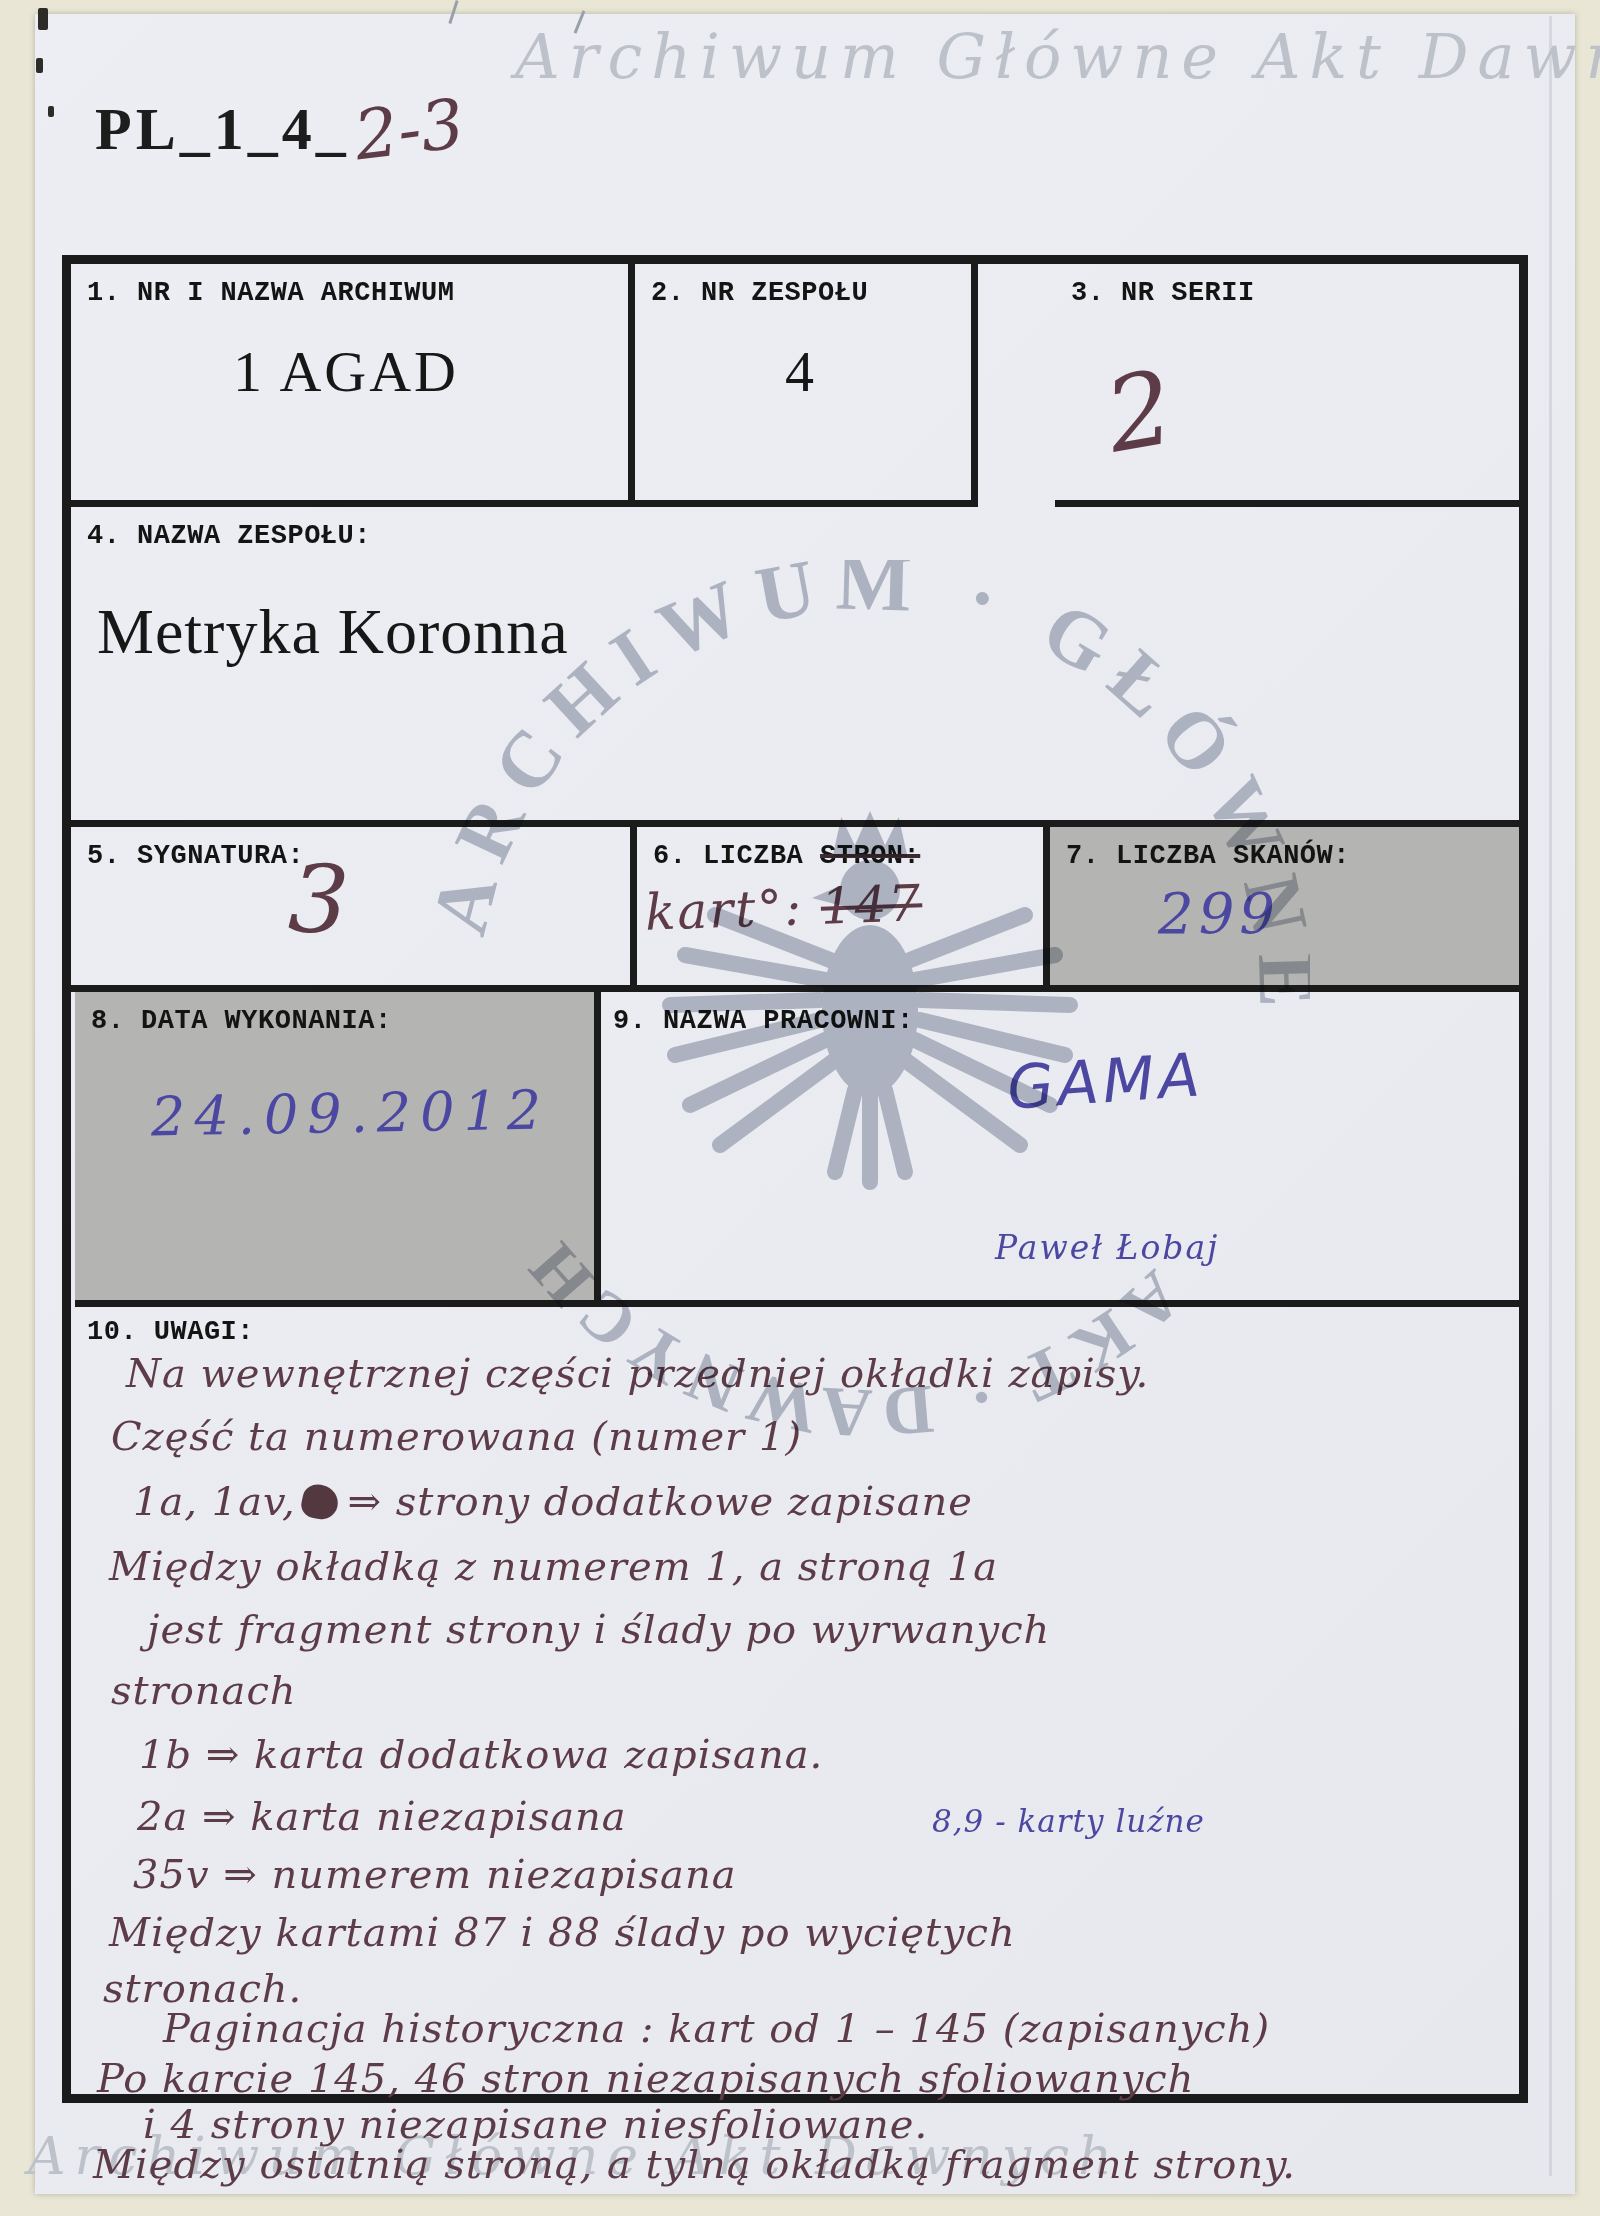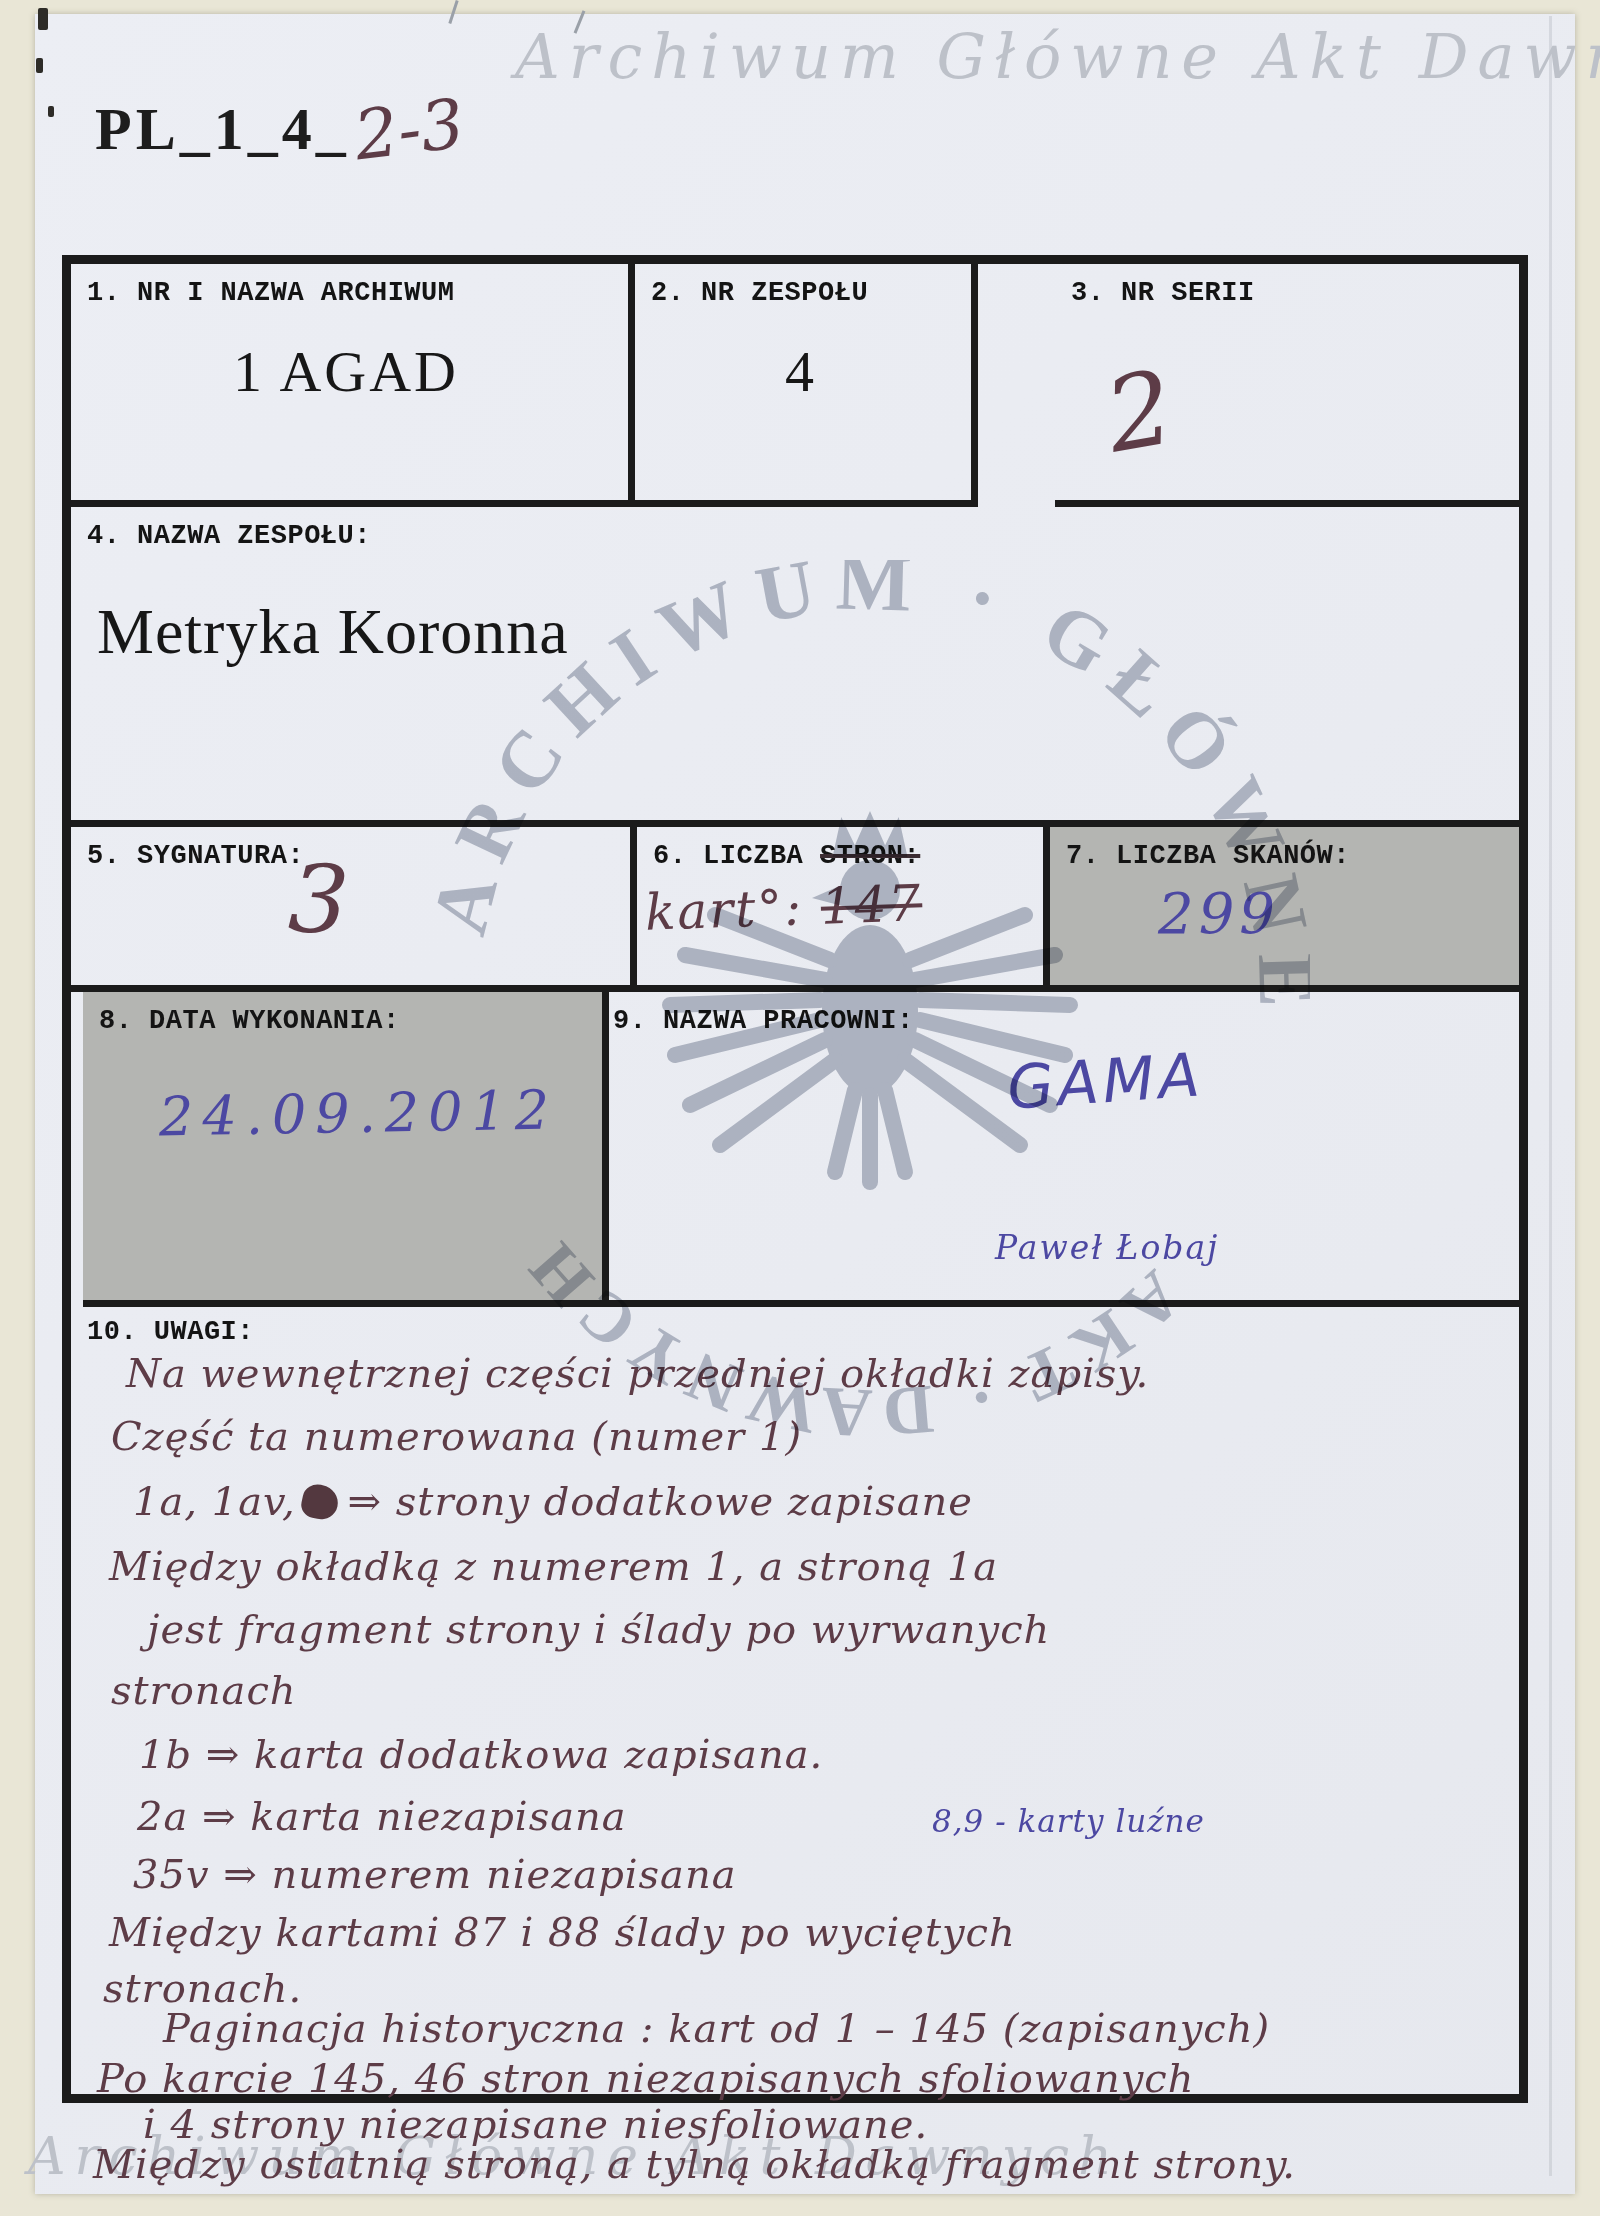--- a/index.html
+++ b/index.html
@@ -55,21 +55,21 @@
   .bR{border-right:7px solid #1b1b1b;}
   .bB{border-bottom:7px solid #1b1b1b;}
   .gray{background:#b4b5b2;}
   .c1{left:0;top:0;width:564px;height:243px;}
   .c2{left:564px;top:0;width:343px;height:243px;}
   .c3{left:984px;top:0;width:464px;height:243px;}
   .c4{left:0;top:243px;width:1448px;height:320px;}
   .c5{left:0;top:563px;width:566px;height:165px;}
   .c6{left:566px;top:563px;width:413px;height:165px;}
   .c7{left:979px;top:563px;width:469px;height:165px;}
-  .c8{left:12px;top:728px;width:526px;height:315px;}
+  .c8{left:4px;top:728px;width:526px;height:315px;}
   .c9{left:526px;top:728px;width:922px;height:315px;}
   .c10{left:0;top:1043px;width:1448px;height:788px;overflow:visible;}
 
   .lbl{
     font-family:Liberation Mono, monospace;font-weight:bold;
     font-size:27px;color:#141414;letter-spacing:.5px;
     padding:14px 0 0 16px;white-space:nowrap;
   }
   .struck{text-decoration:line-through;text-decoration-thickness:4px;text-decoration-color:#3c2c32;}
 

